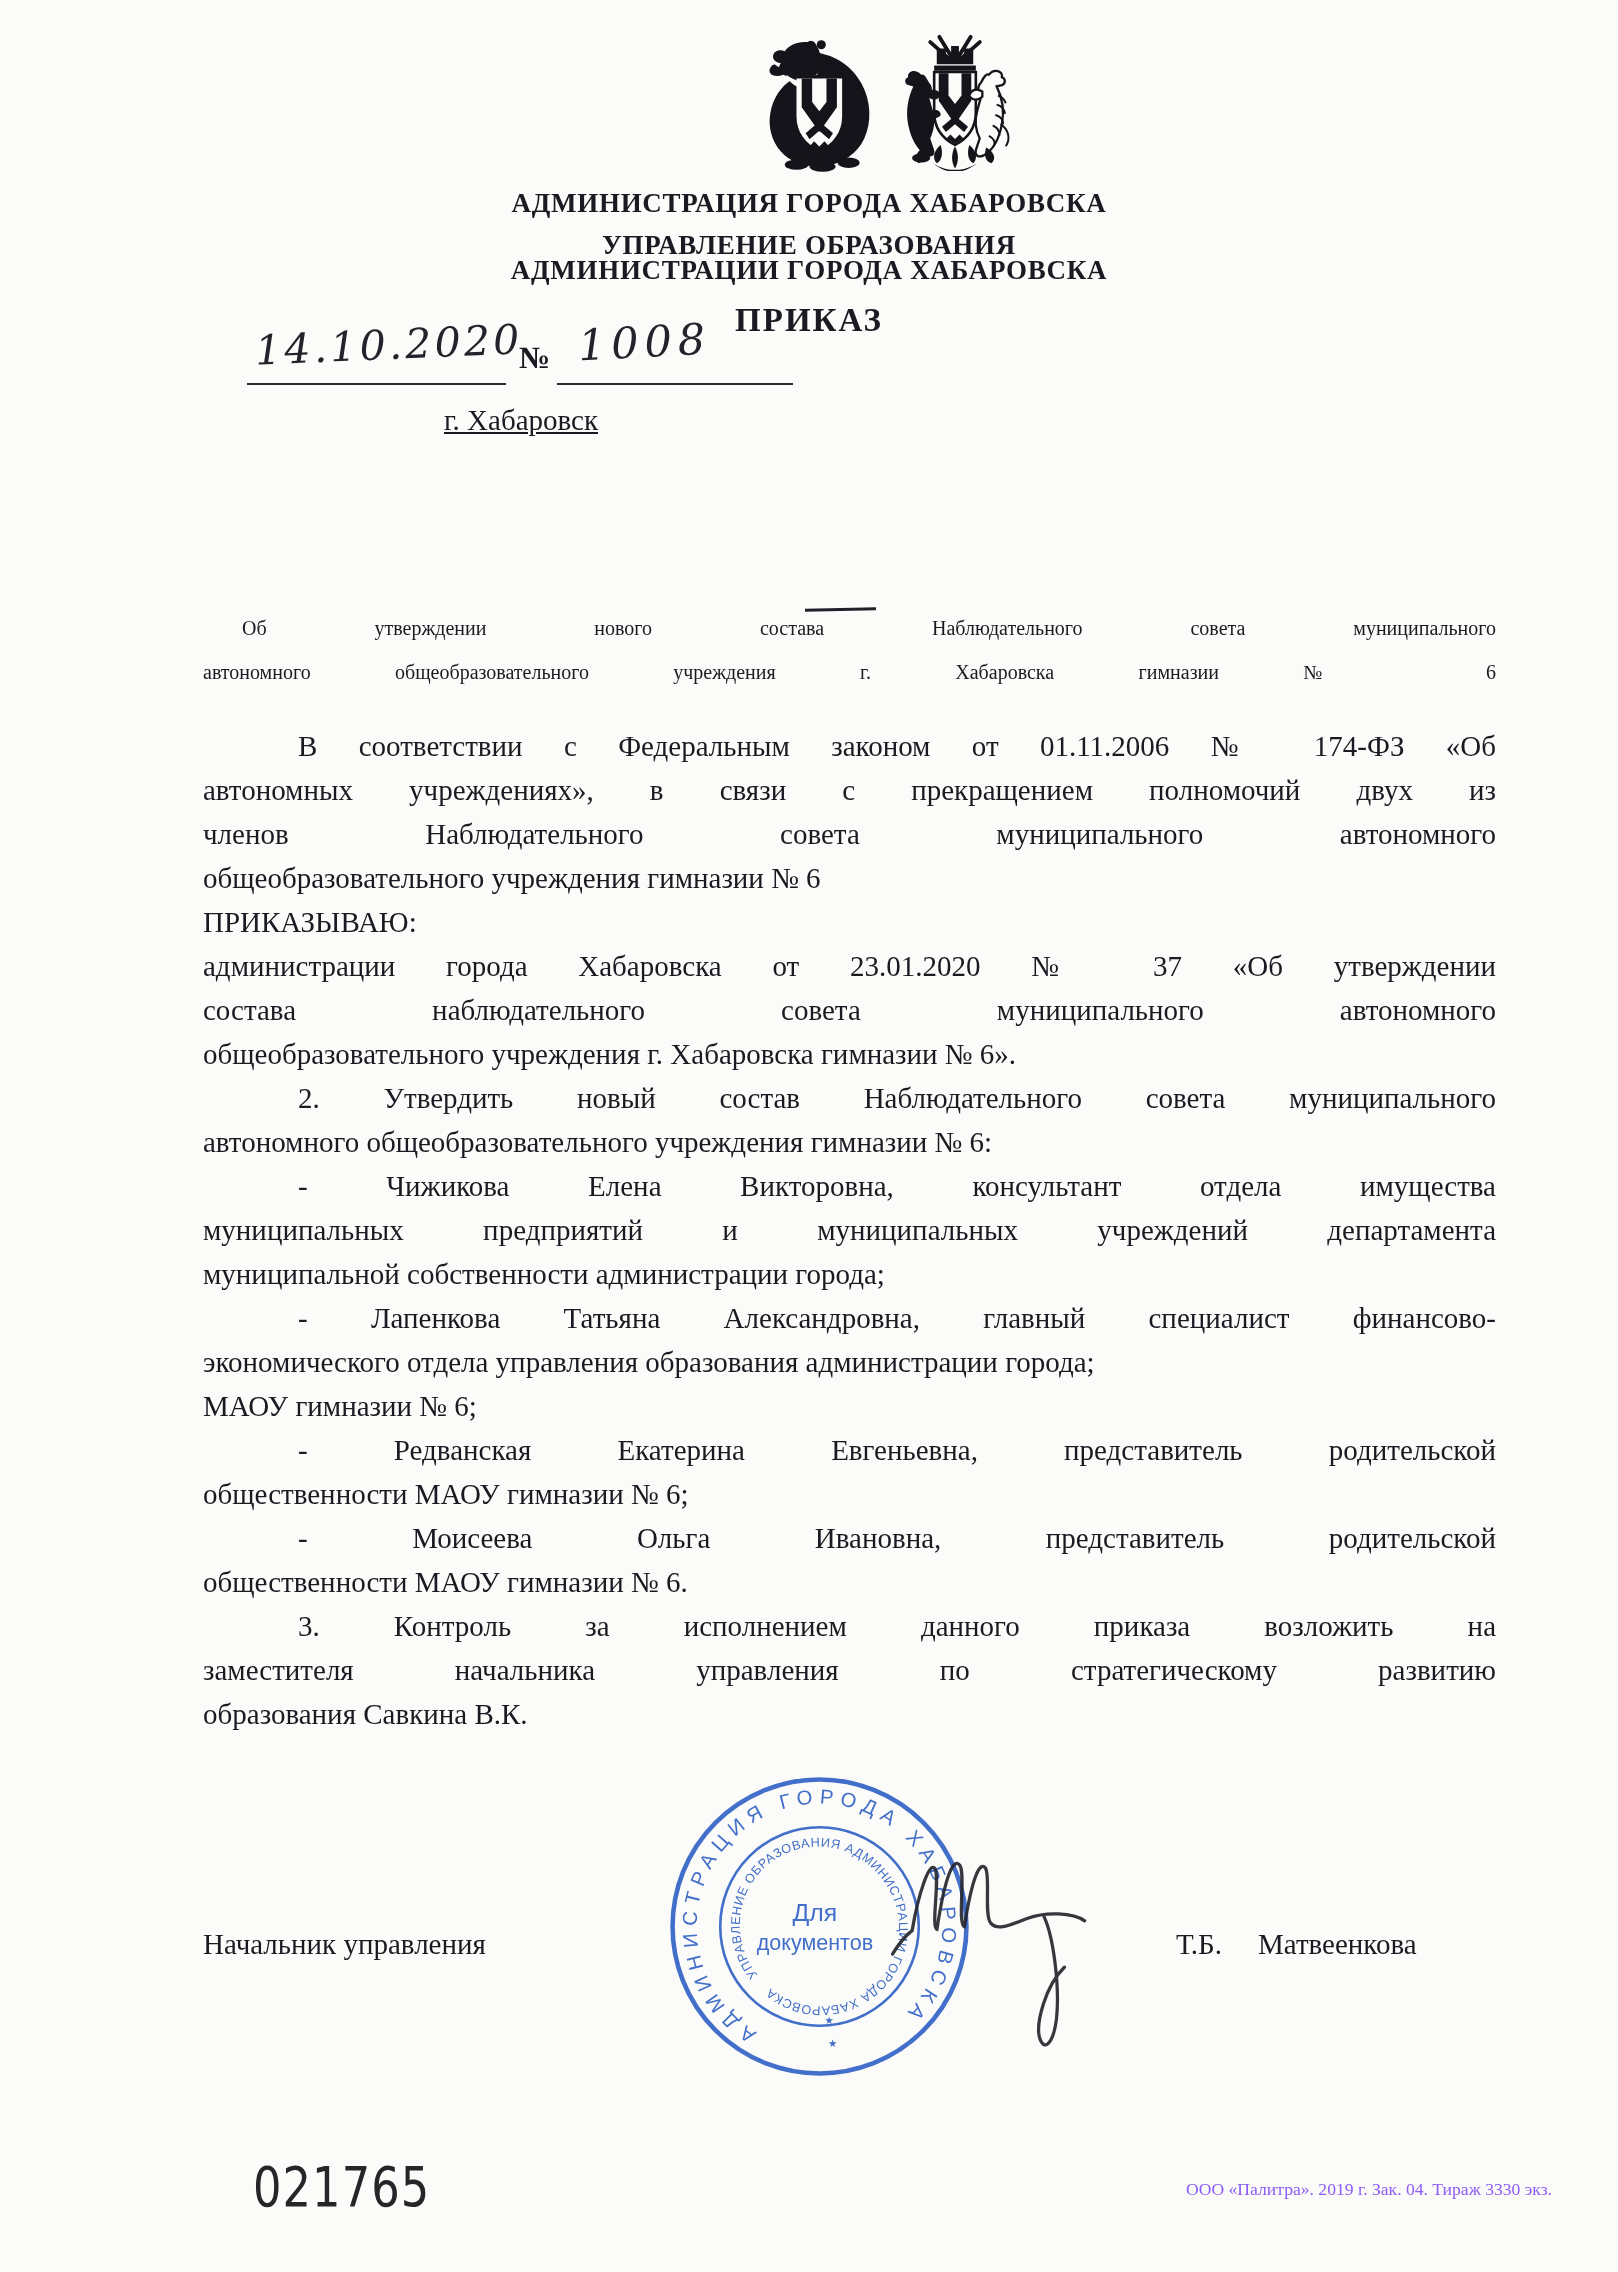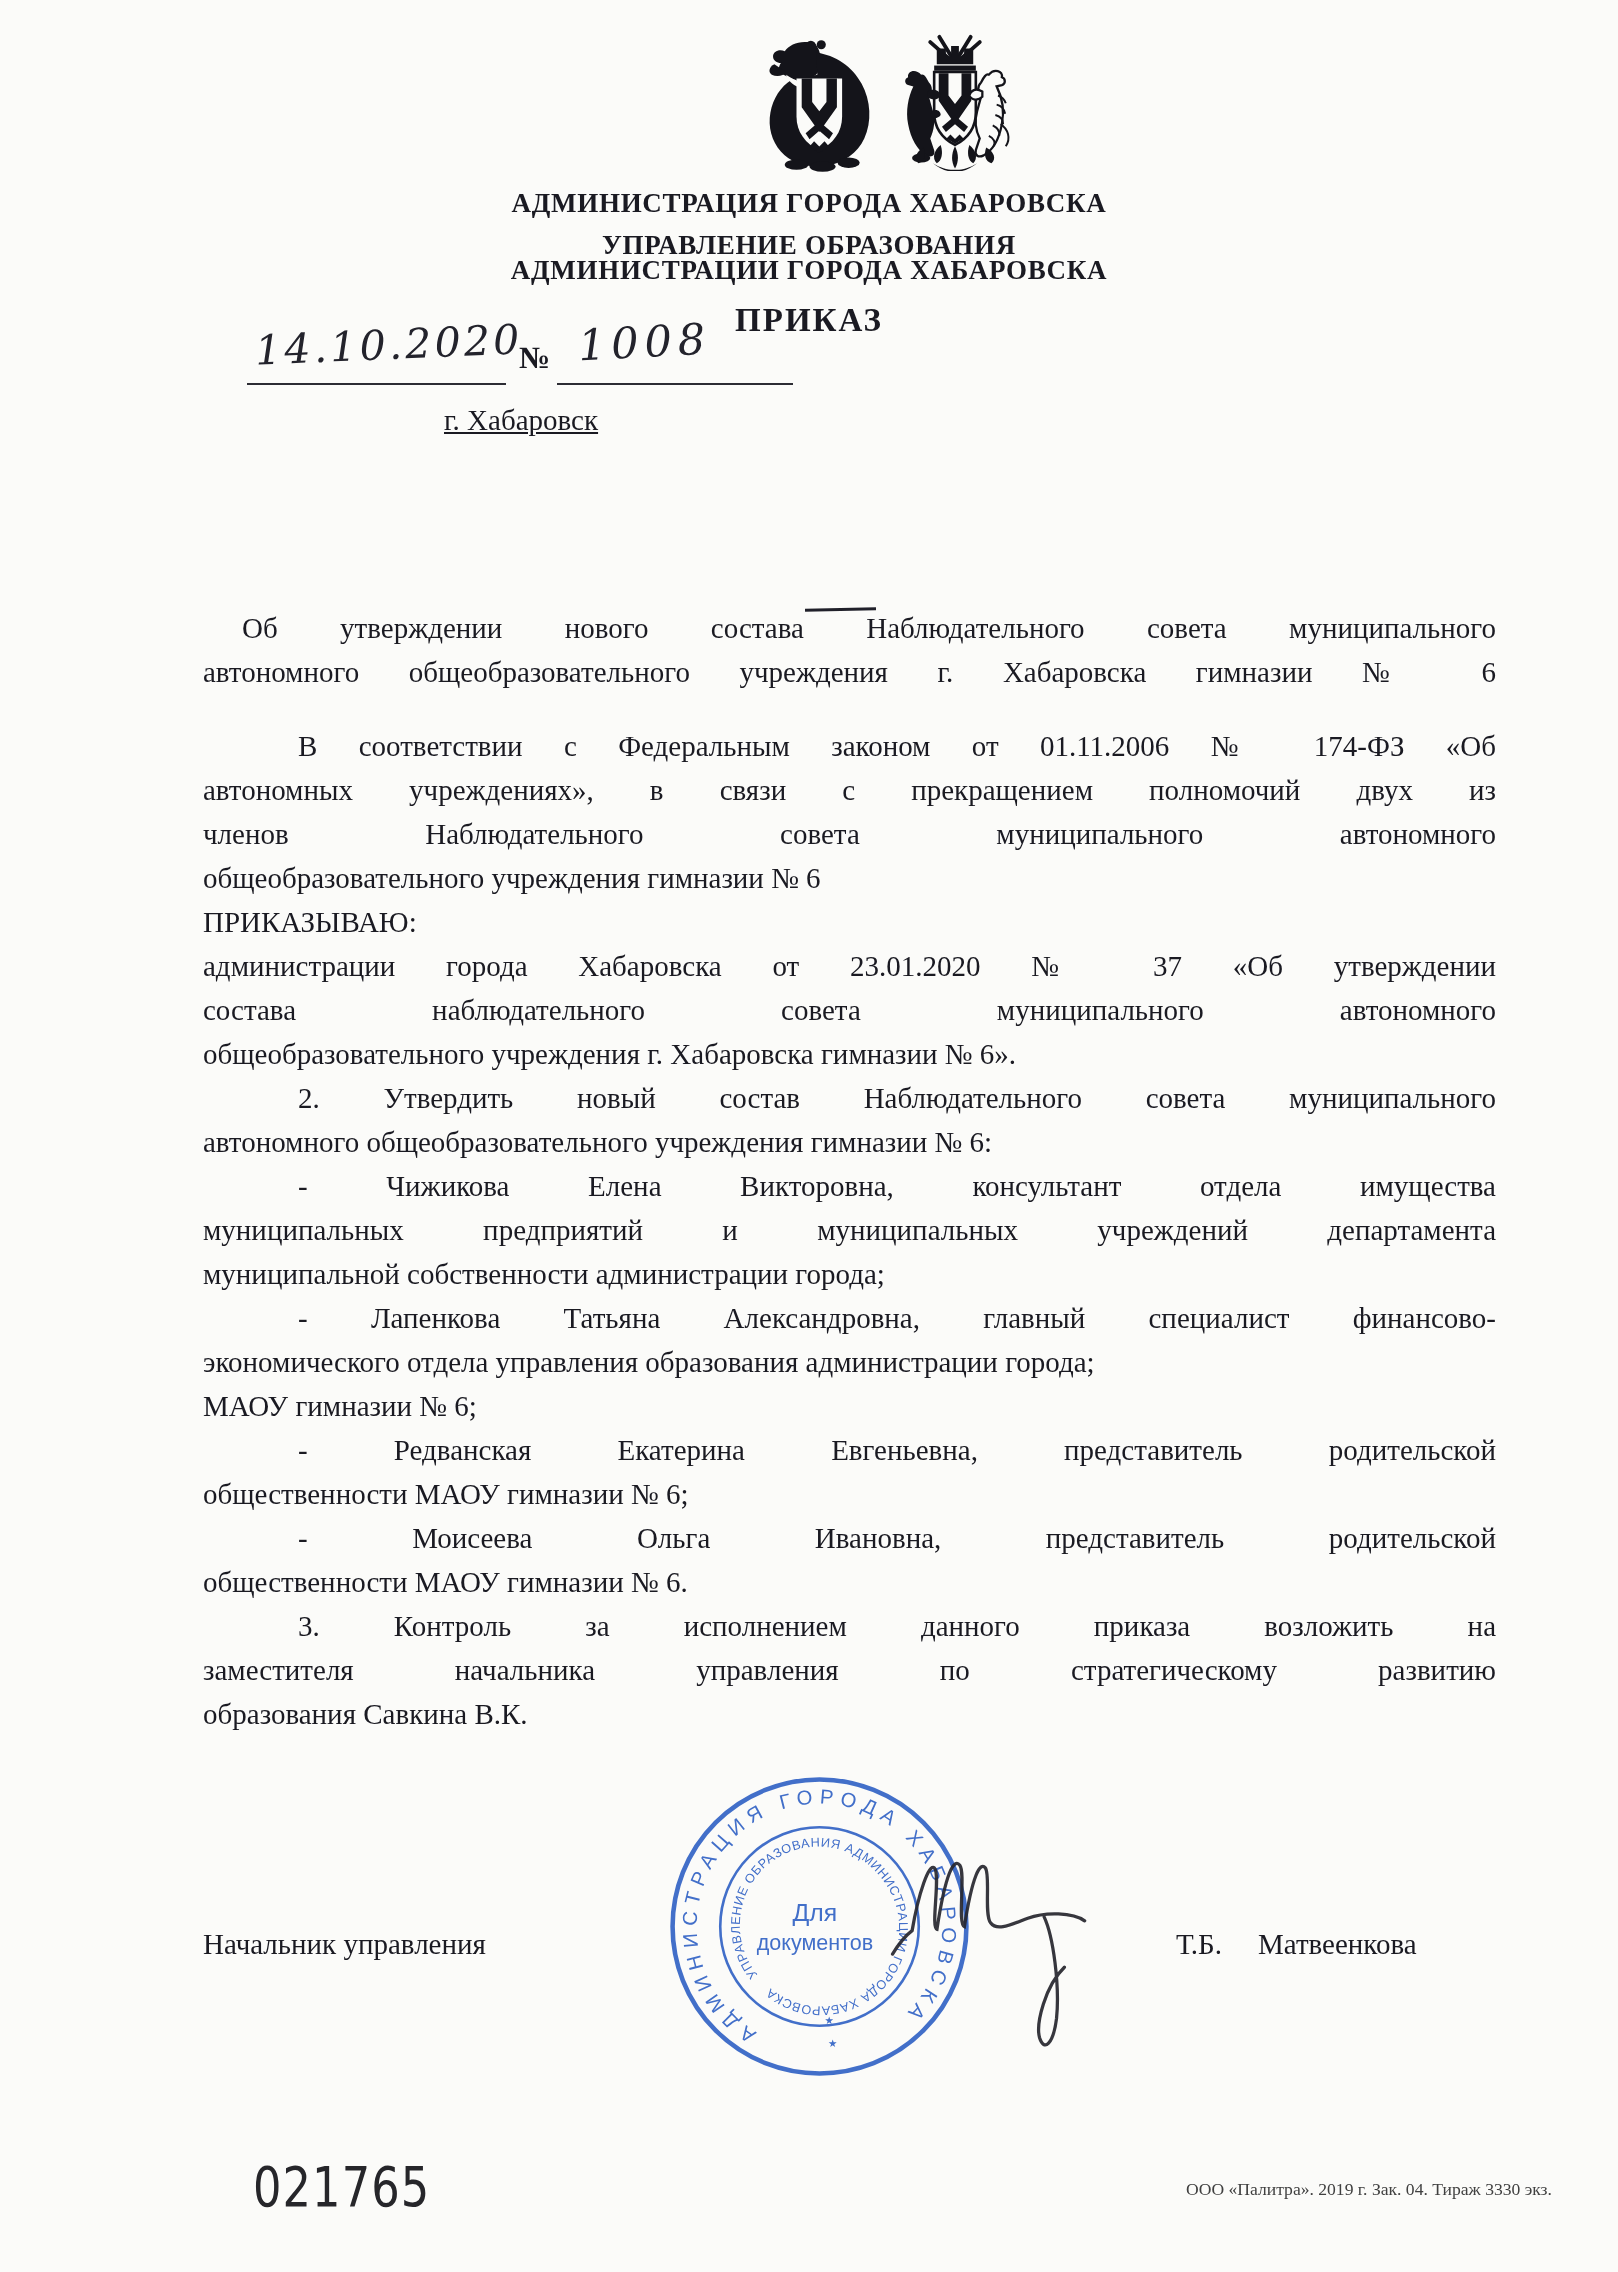--- a/index.html
+++ b/index.html
@@ -30,21 +30,21 @@
   .num-hand {
     position:absolute; left:578px; top:317px; font-size:43px;
     letter-spacing:5.9px; transform:rotate(-3deg);
   }
   .uline { position:absolute; height:2px; background:#2c2c34; }
   .u1 { left:247px; top:383px; width:259px; }
   .u2 { left:557px; top:383px; width:236px; }
   .place { position:absolute; left:444px; top:404px; font-size:29px;text-decoration:underline; }
 
   .subject { position:absolute; left:203px; top:606px; width:1293px;
-             font-size:29px; line-height:44px; }
+             font-size:20px; line-height:44px; }
   .bodytext { position:absolute; left:203px; top:724px; width:1293px;
               font-size:29px; line-height:44px; }
   .j { text-align:justify; text-align-last:justify; }
   .ind { text-indent:95px; }
   .s-ind { text-indent:39px; }
 
   .overline-artifact {
     position:absolute; left:805px; top:608px; width:71px; height:2.6px;
     background:#20202a; transform:rotate(-1.2deg);
   }
@@ -60,21 +60,21 @@
   .stamp text { font-family:"Liberation Sans", sans-serif; fill:#3565c6; }
   .ink-signature { position:absolute; left:869px; top:1796px; width:281px; height:281px; }
 
   .form-number {
     position:absolute; left:253px; top:2154px;
     font-family:"DejaVu Sans", sans-serif; font-size:56px; color:#26262a;
     letter-spacing:1.3px; transform:scaleX(0.8); transform-origin:left top;
   }
   .imprint {
     position:absolute; left:1186px; top:2179px; width:366px;
-    font-size:17.6px; color:#404040; white-space:nowrap;
+    font-size:17.6px; text-align:right; color:#8b5cf6; white-space:nowrap;
   }
 </style>
 </head>
 <body>
 
 <div class="page">
 
   <svg class="emblem-left" viewBox="0 0 178 205">
     <g fill="#14141a">
       <circle cx="78" cy="12" r="8"></circle>

